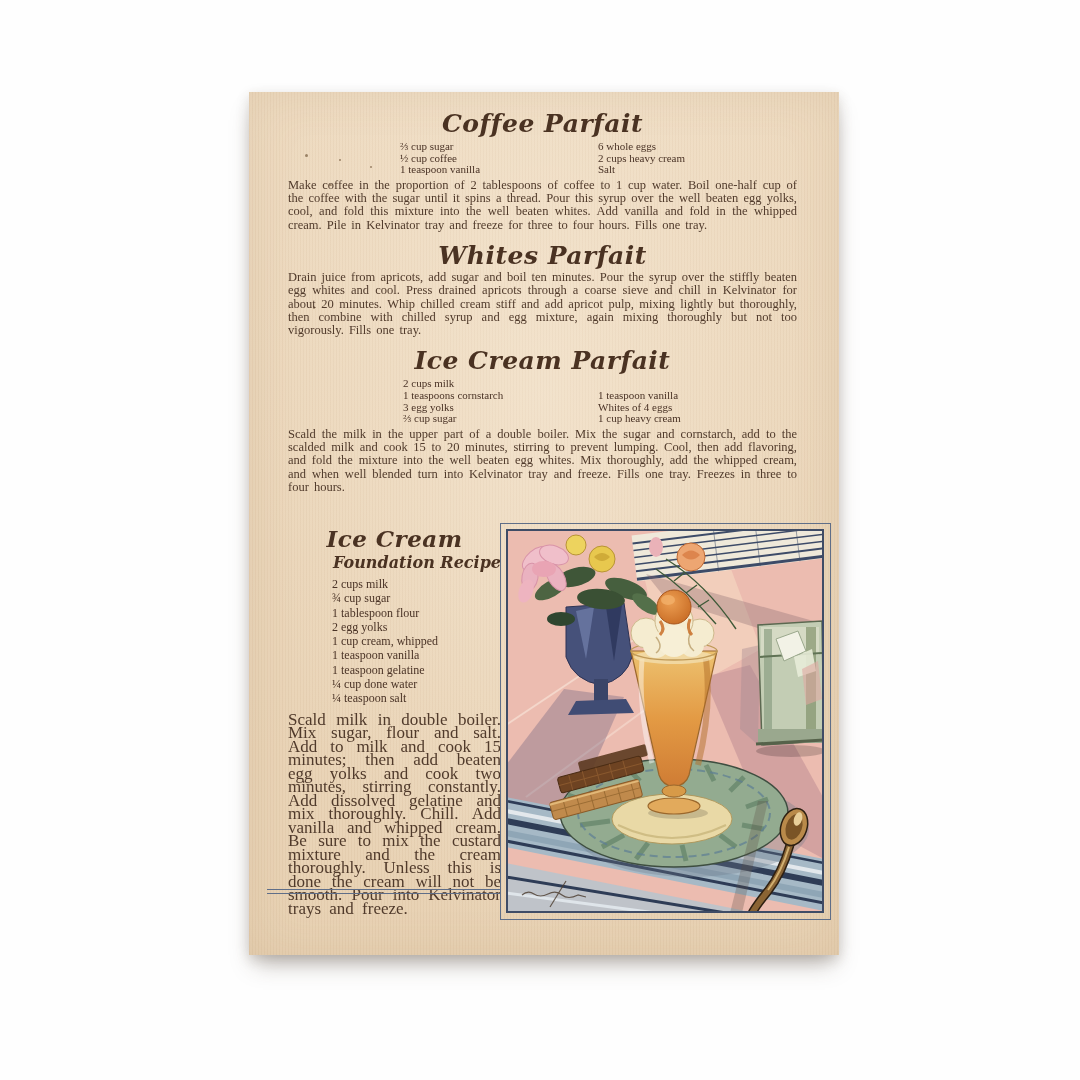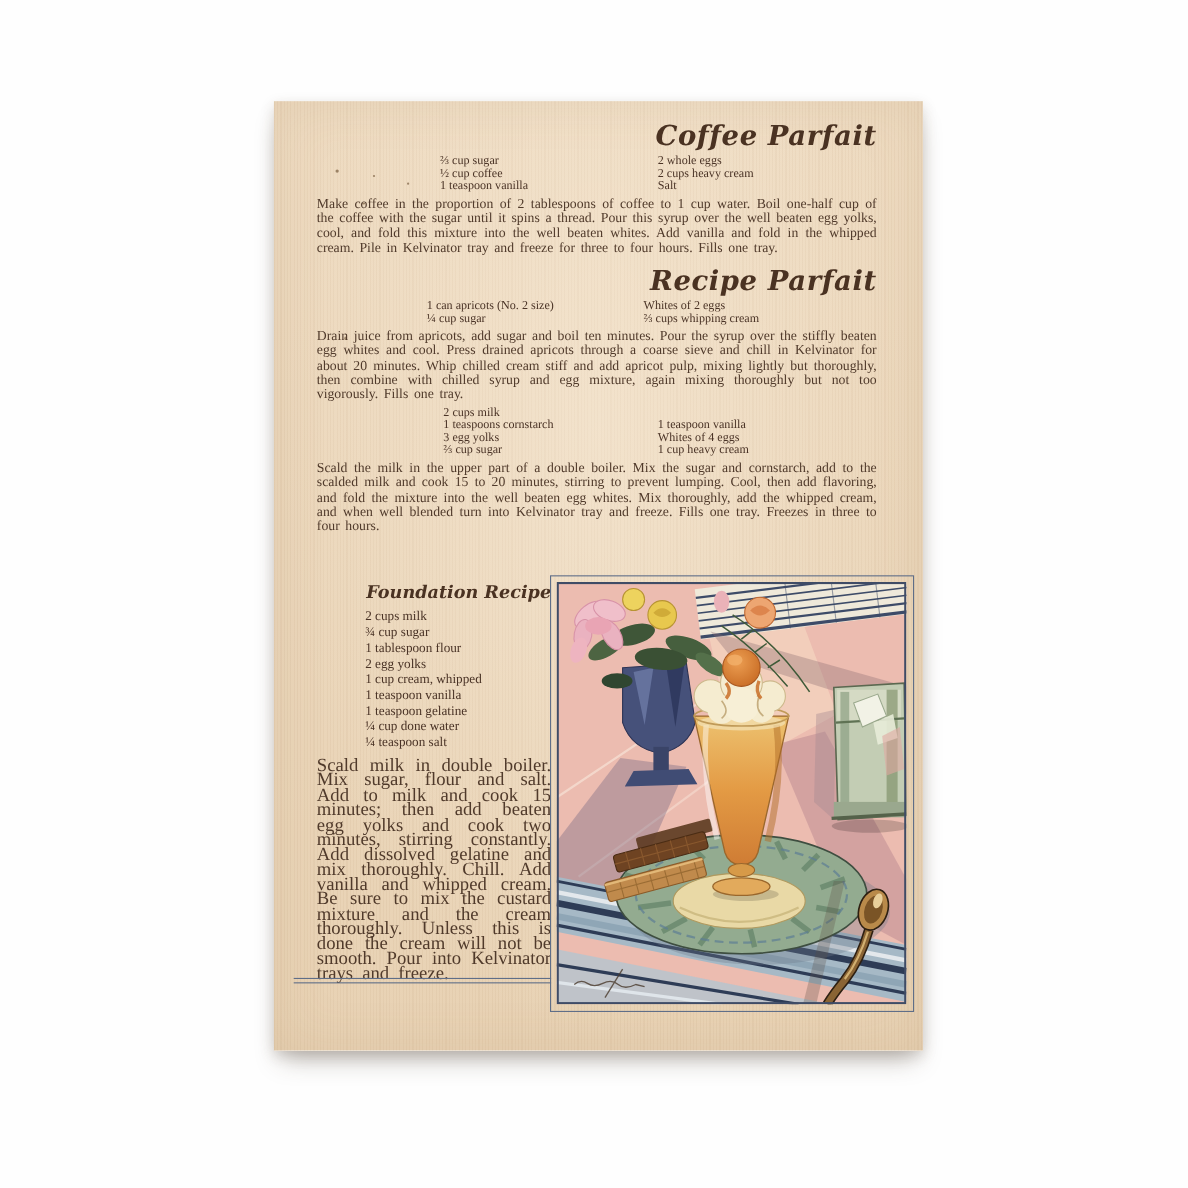--- a/index.html
+++ b/index.html
@@ -13,21 +13,21 @@
     position:absolute;left:249px;top:92px;width:590px;height:863px;
     background:
       radial-gradient(ellipse at 50% 35%, rgba(255,246,232,0.35), rgba(0,0,0,0) 70%),
       repeating-linear-gradient(90deg, rgba(165,125,85,0.07) 0 1px, rgba(0,0,0,0) 1px 3px),
       linear-gradient(#eedbc1,#e8d2b4);
     box-shadow: 0 14px 22px -6px rgba(70,55,40,.35), 0 4px 12px rgba(70,55,40,.18), inset 0 0 50px rgba(140,95,50,.10);
   }
   .speck{position:absolute;border-radius:50%;background:rgba(90,60,30,.55);}
   .content{position:absolute;left:39px;top:18px;width:509px;color:#4e3627;}
   .head{
-    text-align:right;font-family:"DejaVu Serif", serif;
+    text-align:center;font-family:"DejaVu Serif", serif;
     font-style:italic;font-weight:bold;font-size:25px;line-height:27px;
     color:#4a3222;letter-spacing:.5px;margin:0;
   }
   .head.mt{margin-top:10px;}
   .cols{display:flex;margin:4px 0 3px;font-size:11px;line-height:11.6px;color:#4a3326;align-items:flex-end;}
   .col{box-sizing:border-box;}
   .c1l{width:310px;padding-left:112px;}
   .c2l{width:297px;padding-left:100px;}
   .c3l{width:310px;padding-left:115px;}
   .colr{flex:1;}
@@ -67,57 +67,49 @@
   <div class="content">
 
     <h2 class="head">Coffee Parfait</h2>
     <div class="cols">
       <div class="col c1l">
         <div>⅔ cup sugar</div>
         <div>½ cup coffee</div>
         <div>1 teaspoon vanilla</div>
       </div>
       <div class="col colr">
-        <div>2 whole eggs</div>
+        <div>6 whole eggs</div>
         <div>2 cups heavy cream</div>
         <div>Salt</div>
       </div>
     </div>
     <p class="para">Make coffee in the proportion of 2 tablespoons of coffee to 1 cup water.  Boil one-half cup of the coffee with the sugar until it spins a thread.  Pour this syrup over the well beaten egg yolks, cool, and fold this mixture into the well beaten whites.  Add vanilla and fold in the whipped cream.  Pile in Kelvinator tray and freeze for three to four hours.  Fills one tray.</p>
 
-    <h2 class="head mt">Recipe Parfait</h2>
-    <div class="cols">
-      <div class="col c2l">
-        <div>1 can apricots (No. 2 size)</div>
-        <div>¼ cup sugar</div>
-      </div>
-      <div class="col colr">
-        <div>Whites of 2 eggs</div>
-        <div>⅔ cups whipping cream</div>
-      </div>
-    </div>
+    <h2 class="head mt">Whites Parfait</h2>
     <p class="para">Drain juice from apricots, add sugar and boil ten minutes.  Pour the syrup over the stiffly beaten egg whites and cool.  Press drained apricots through a coarse sieve and chill in Kelvinator for about 20 minutes.  Whip chilled cream stiff and add apricot pulp, mixing lightly but thoroughly, then combine with chilled syrup and egg mixture, again mixing thoroughly but not too vigorously.  Fills one tray.</p>
 
+    <h2 class="head mt">Ice Cream Parfait</h2>
     <div class="cols">
       <div class="col c3l">
         <div>2 cups milk</div>
         <div>1 teaspoons cornstarch</div>
         <div>3 egg yolks</div>
         <div>⅔ cup sugar</div>
       </div>
       <div class="col colr">
         <div>1 teaspoon vanilla</div>
         <div>Whites of 4 eggs</div>
         <div>1 cup heavy cream</div>
       </div>
     </div>
     <p class="para">Scald the milk in the upper part of a double boiler.  Mix the sugar and cornstarch, add to the scalded milk and cook 15 to 20 minutes, stirring to prevent lumping.  Cool, then add flavoring, and fold the mixture into the well beaten egg whites.  Mix thoroughly, add the whipped cream, and when well blended turn into Kelvinator tray and freeze.  Fills one tray.  Freezes in three to four hours.</p>
   </div>
 
   <div class="foundation">
+    <h2 class="head f-title">Ice Cream</h2>
     <h3 class="f-sub">Foundation Recipe</h3>
     <div class="f-ing">
       <div>2 cups milk</div>
       <div>¾ cup sugar</div>
       <div>1 tablespoon flour</div>
       <div>2 egg yolks</div>
       <div>1 cup cream, whipped</div>
       <div>1 teaspoon vanilla</div>
       <div>1 teaspoon gelatine</div>
       <div>¼ cup done water</div>

